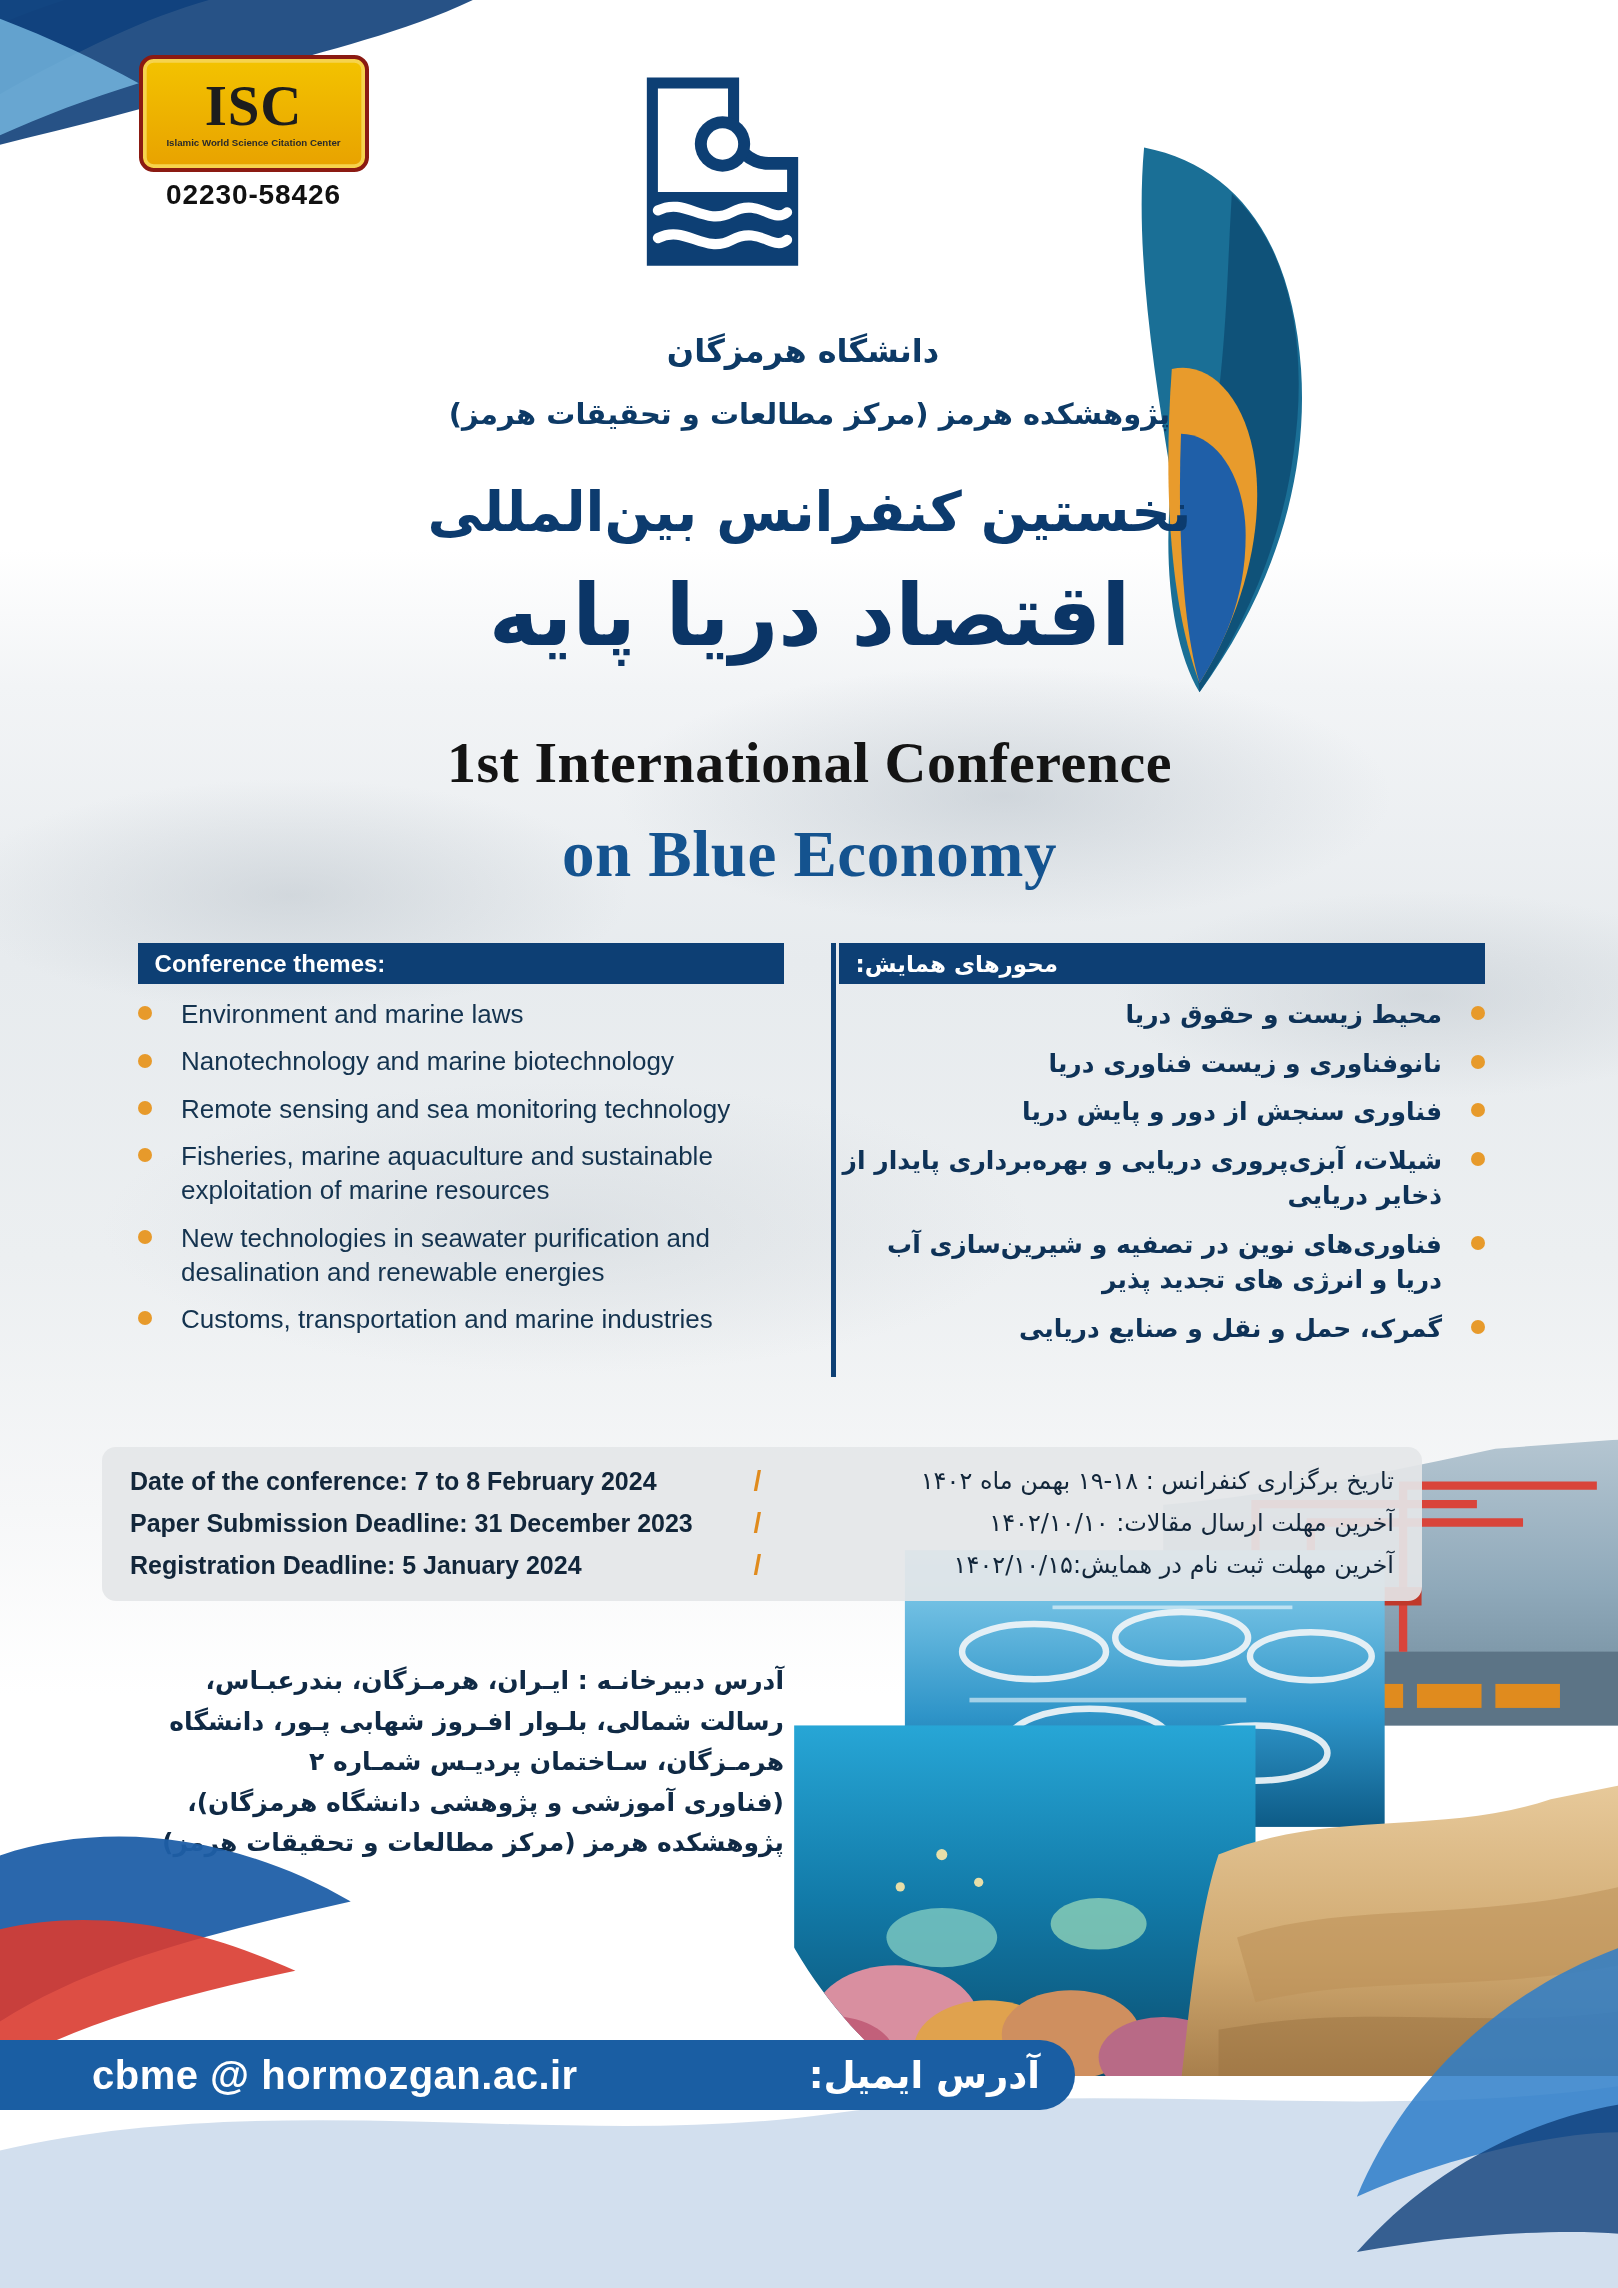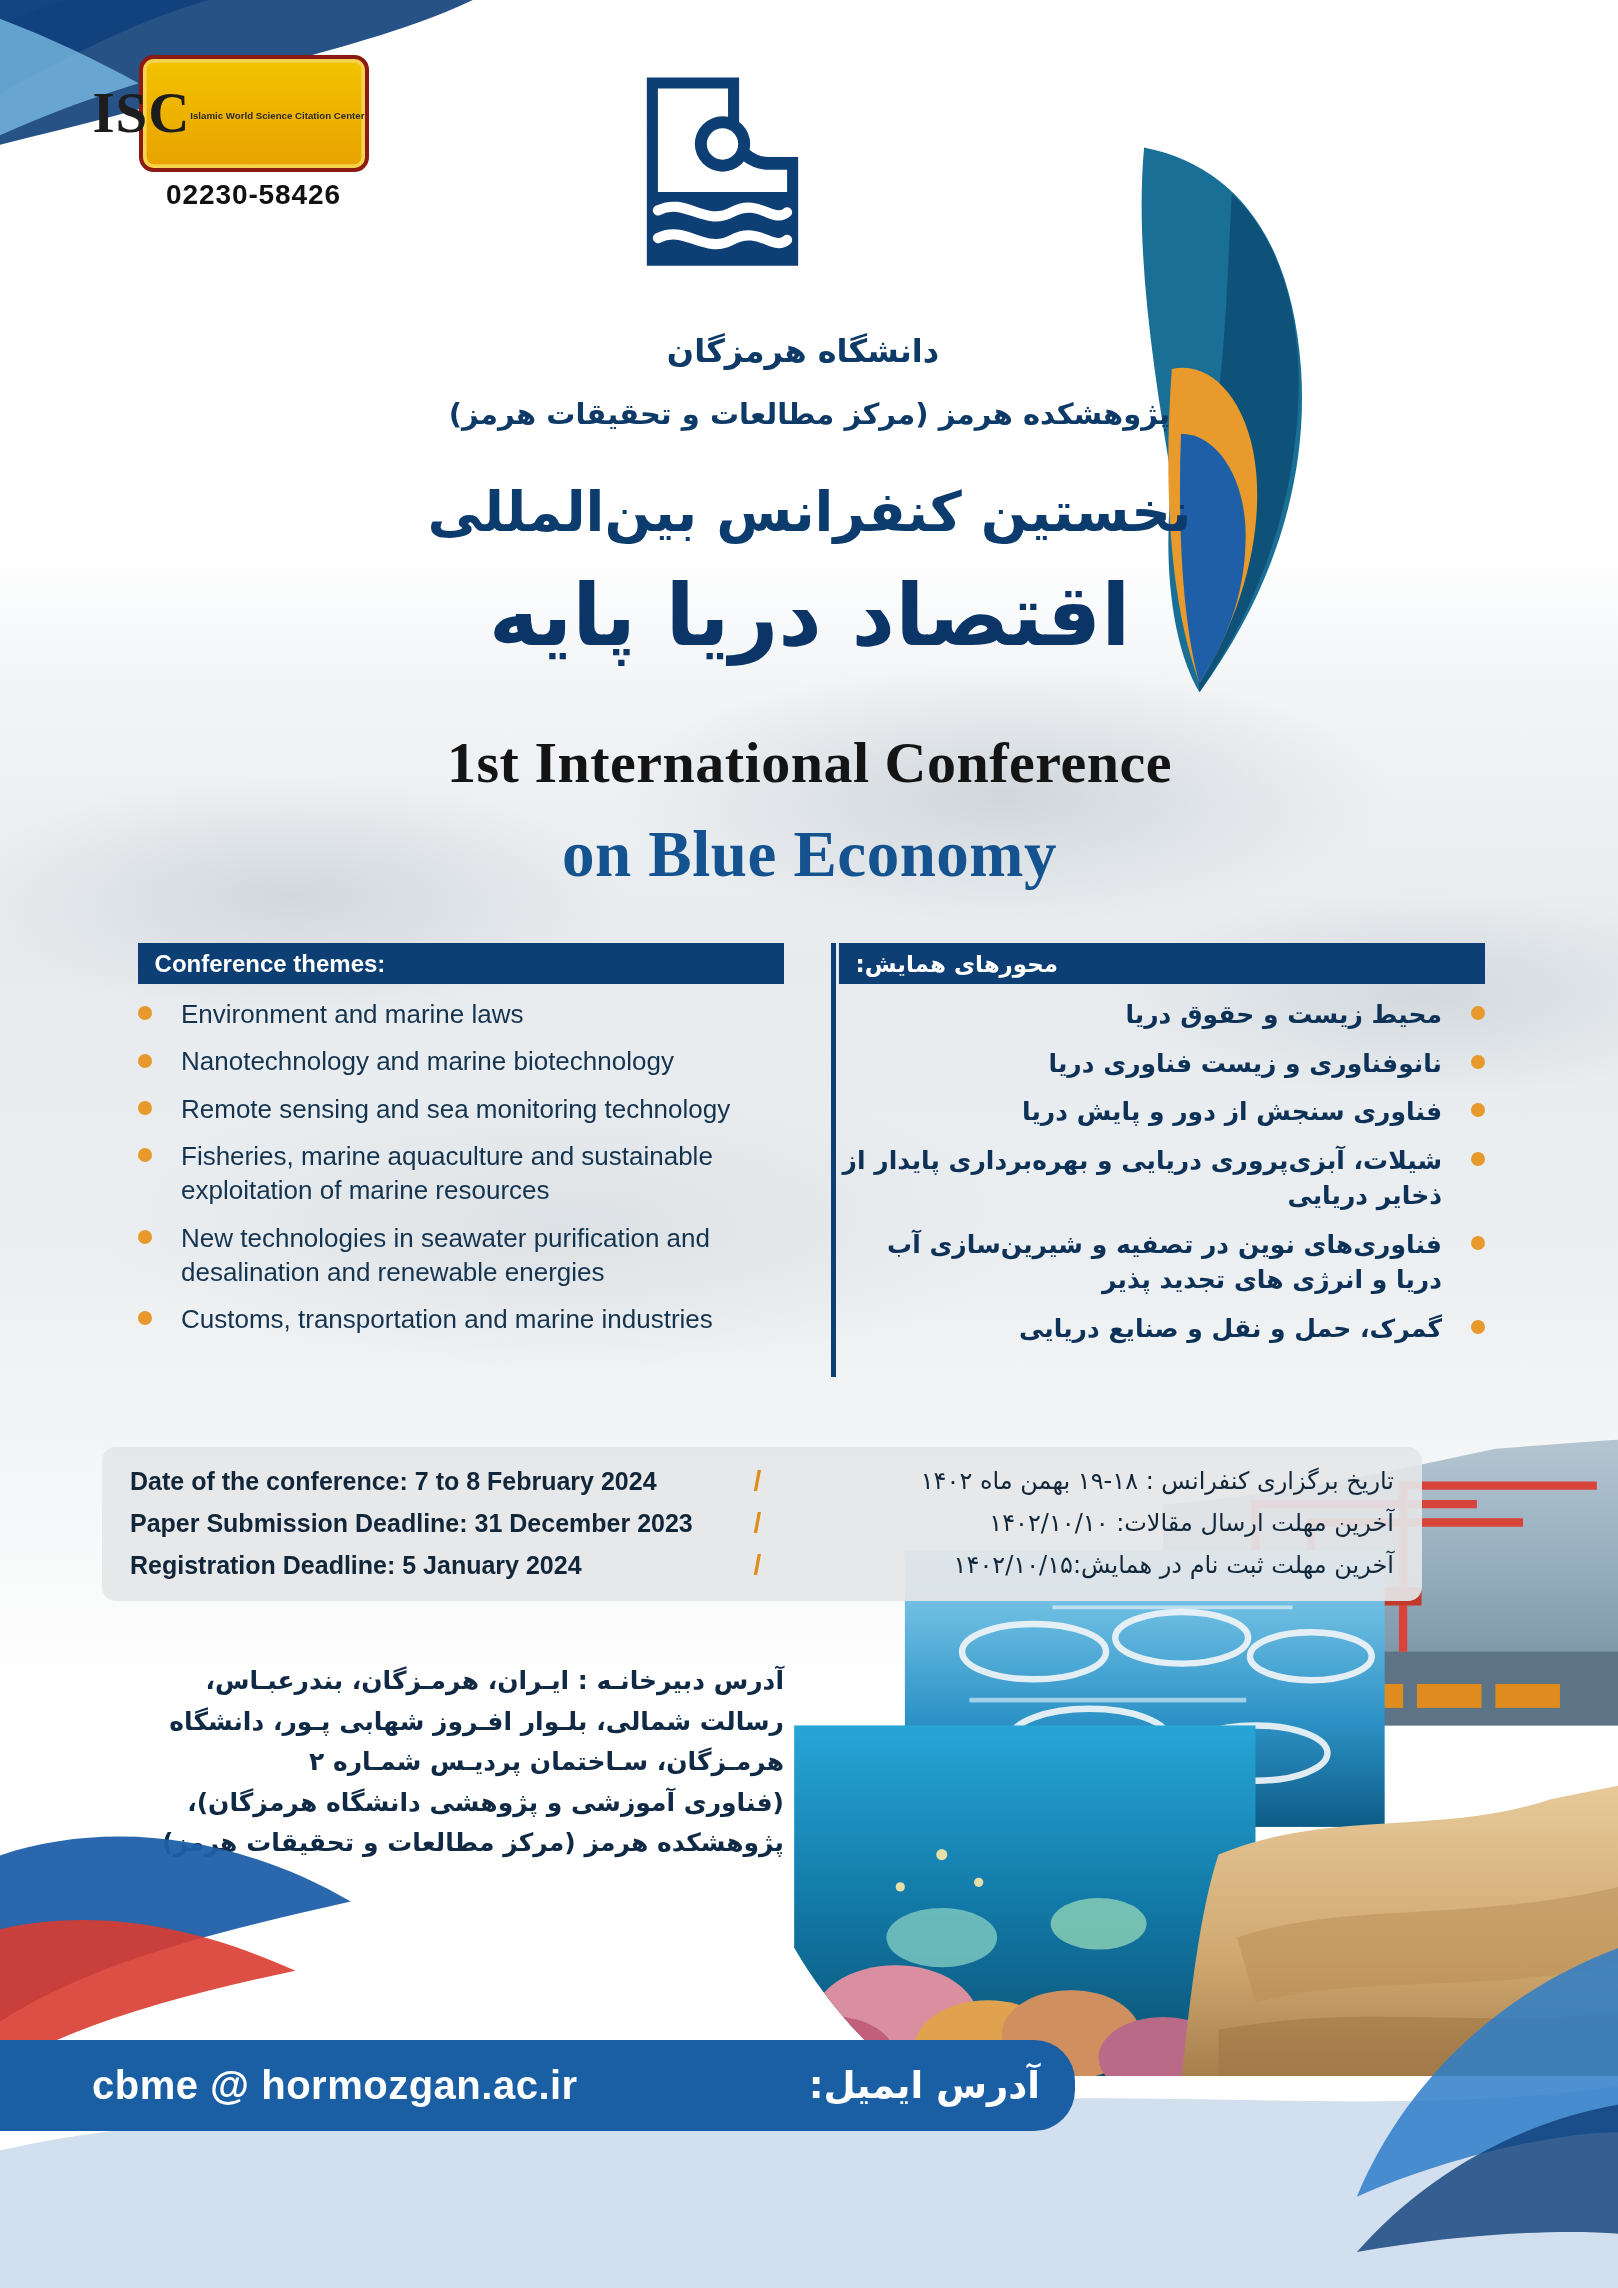--- a/index.html
+++ b/index.html
@@ -63,23 +63,23 @@
   }
   .isc-badge {
     width: 222px; height: 109px;
     margin: 0 auto;
     border-radius: 14.8px;
     background: linear-gradient(180deg,#f3c300 0%, #e8a200 100%);
     border: 4.6px solid #8b1a12;
     box-shadow: inset 0 0 0 3.7px #f6d34d;
     position: relative;
     display: flex;
-    flex-direction: row;
+    flex-direction: column;
     align-items: center;
-    justify-content: flex-end;
+    justify-content: center;
   }
   .isc-badge .isc-text {
     font-family: "Liberation Serif", serif;
     font-weight: bold;
     font-size: 57px;
     line-height: 0.95;
     color: #1d1d1d;
     letter-spacing: 0.9px;
   }
   .isc-badge .isc-sub {
@@ -314,21 +314,21 @@
     color: #102a45;
   }
   .address .line { display: block; }
 
   
   .email-bar {
     position: absolute;
     left: 0;
     top: 2040px;
     width: 1075px;
-    height: 91px;
+    height: 70px;
     background: #1a5ea3;
     border-top-right-radius: 41px;
     border-bottom-right-radius: 41px;
     display: flex;
     align-items: center;
     justify-content: space-between;
     padding: 0 35px 0 92px;
     box-sizing: border-box;
   }
   .email-addr {

